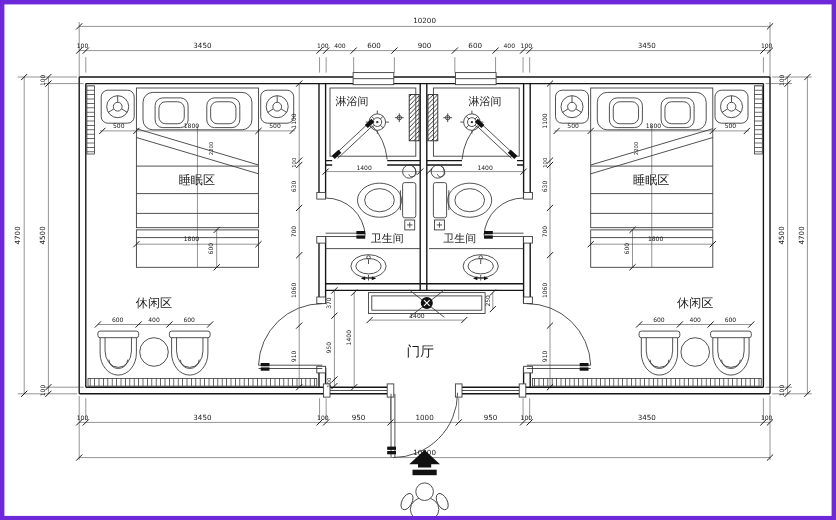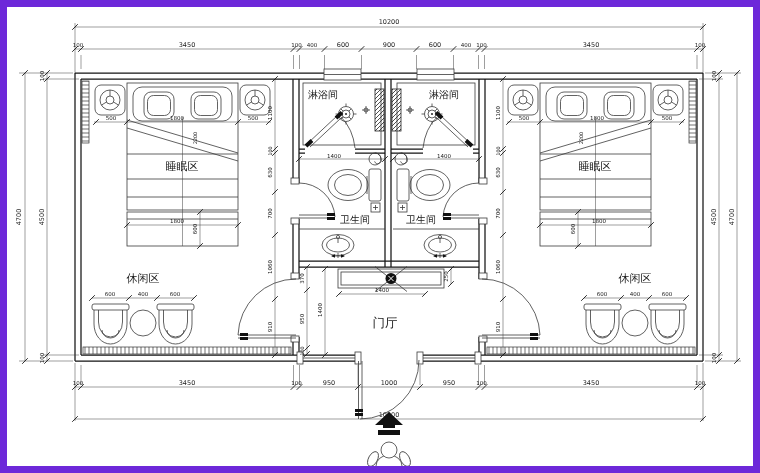--- a/index.html
+++ b/index.html
@@ -1,17 +1,17 @@
 <!DOCTYPE html>
 <html><head>
 <meta charset="utf-8">
 <style>
   html,body{margin:0;padding:0;background:#fff;}
   #sheet{position:relative;width:760px;height:473px;background:#fff;overflow:hidden;
-         border:7px solid #6d28d9;box-sizing:border-box;}
+         border:4px solid #6d28d9;box-sizing:border-box;}
   svg{position:absolute;left:0;top:0;}
   svg text{font-family:"DejaVu Sans","Liberation Sans",sans-serif;fill:#1a1a1a;}
   .w{stroke:#151515;stroke-width:1.25;fill:none;}
   .f{stroke:#3a3a3a;stroke-width:0.8;fill:none;}
   .fw{stroke:#3a3a3a;stroke-width:0.8;fill:#fff;}
   .d{stroke:#3c3c3c;stroke-width:0.5;fill:none;}
   .tk{stroke:#1a1a1a;stroke-width:0.9;fill:none;}
   .blk{fill:#111;stroke:none;}
   text.dim{font-size:6.5px;text-anchor:middle;}
   text.dims{font-size:5.5px;text-anchor:middle;}

